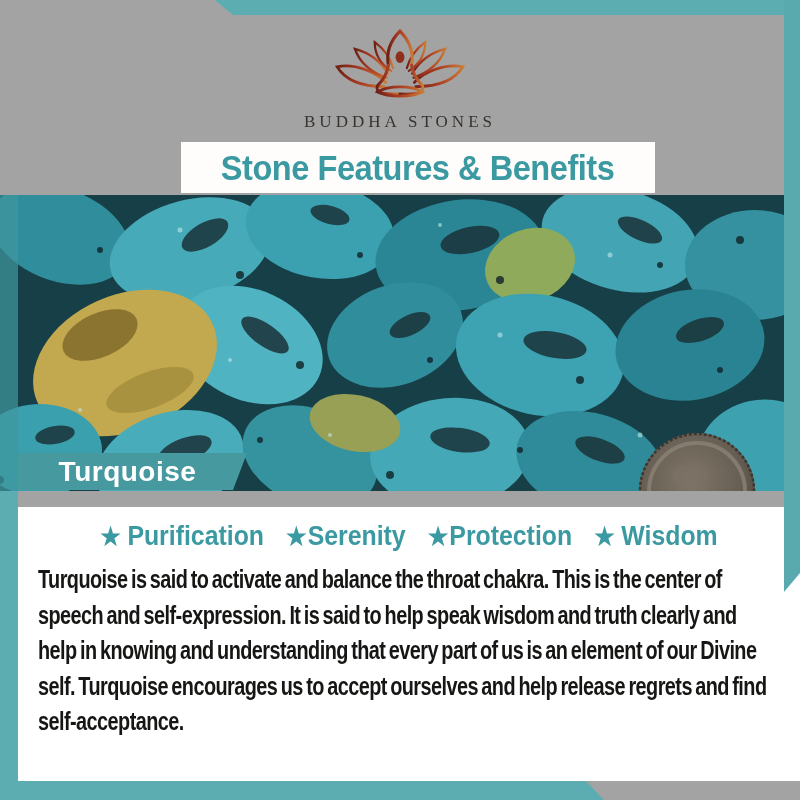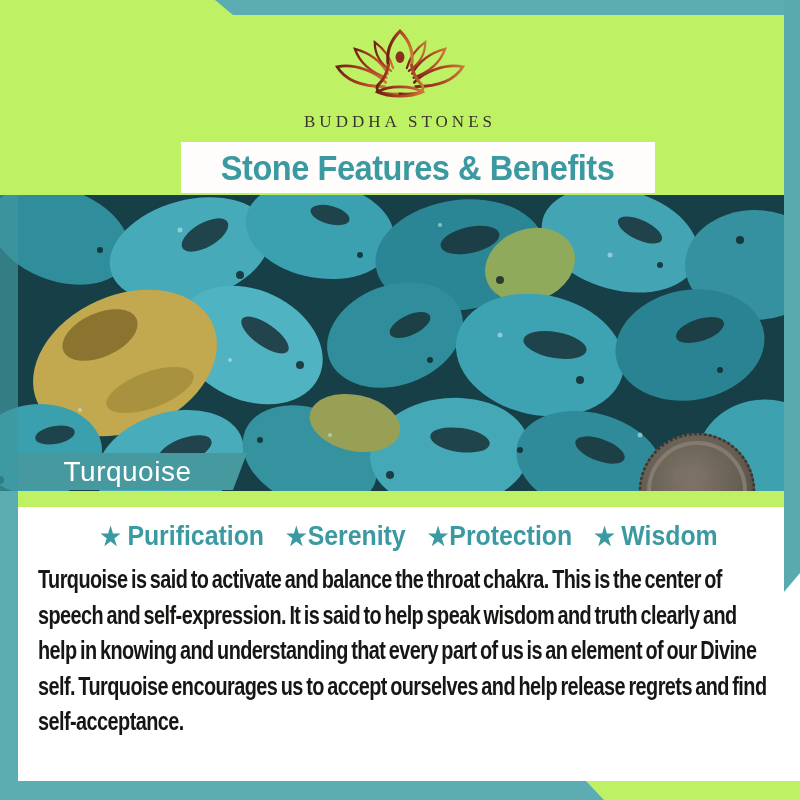--- a/index.html
+++ b/index.html
@@ -1,18 +1,18 @@
 <!DOCTYPE html>
 <html><head>
 <meta charset="utf-8">
 <style>
   html,body{margin:0;padding:0;}
   .page{
     position:relative;width:800px;height:800px;overflow:hidden;
-    background:#bef264;font-family:"Liberation Sans",sans-serif;
+    background:#a3a3a3;font-family:"Liberation Sans",sans-serif;
   }
   
   .top-strip{
     position:absolute;left:0;top:0;width:800px;height:15px;background:#5badb1;
     clip-path:polygon(215px 0,800px 0,800px 100%,233px 100%);
   }
   .right-band{
     position:absolute;left:784px;top:0;width:16px;height:592px;background:#58aaae;
     clip-path:polygon(0 0,100% 0,100% calc(100% - 19px),0 100%);
     z-index:6;
@@ -48,21 +48,21 @@
     position:absolute;left:0;top:195px;width:18px;height:296px;
     background:rgba(62,150,158,0.72);z-index:5;
   }
   
   .ribbon{
     position:absolute;left:18px;top:453px;width:229px;height:37px;background:#46999f;
     clip-path:polygon(0 0,100% 0,calc(100% - 14px) 100%,0 100%);
     display:flex;align-items:center;justify-content:center;z-index:8;
   }
   .ribbon .ribbon-text{
-    color:#ffffff;font-size:28px;font-weight:400;letter-spacing:0.5px;
+    color:#ffffff;font-size:28px;font-weight:700;letter-spacing:0.5px;
     padding-right:10px;
     text-align:right;
   }
   
   .card{
     position:absolute;left:18px;top:507px;width:782px;height:274px;background:#ffffff;z-index:3;
   }
   .features{
     position:absolute;left:0;top:14px;width:782px;display:flex;justify-content:center;
     align-items:center;color:#3a99a1;font-weight:700;font-size:27px;

